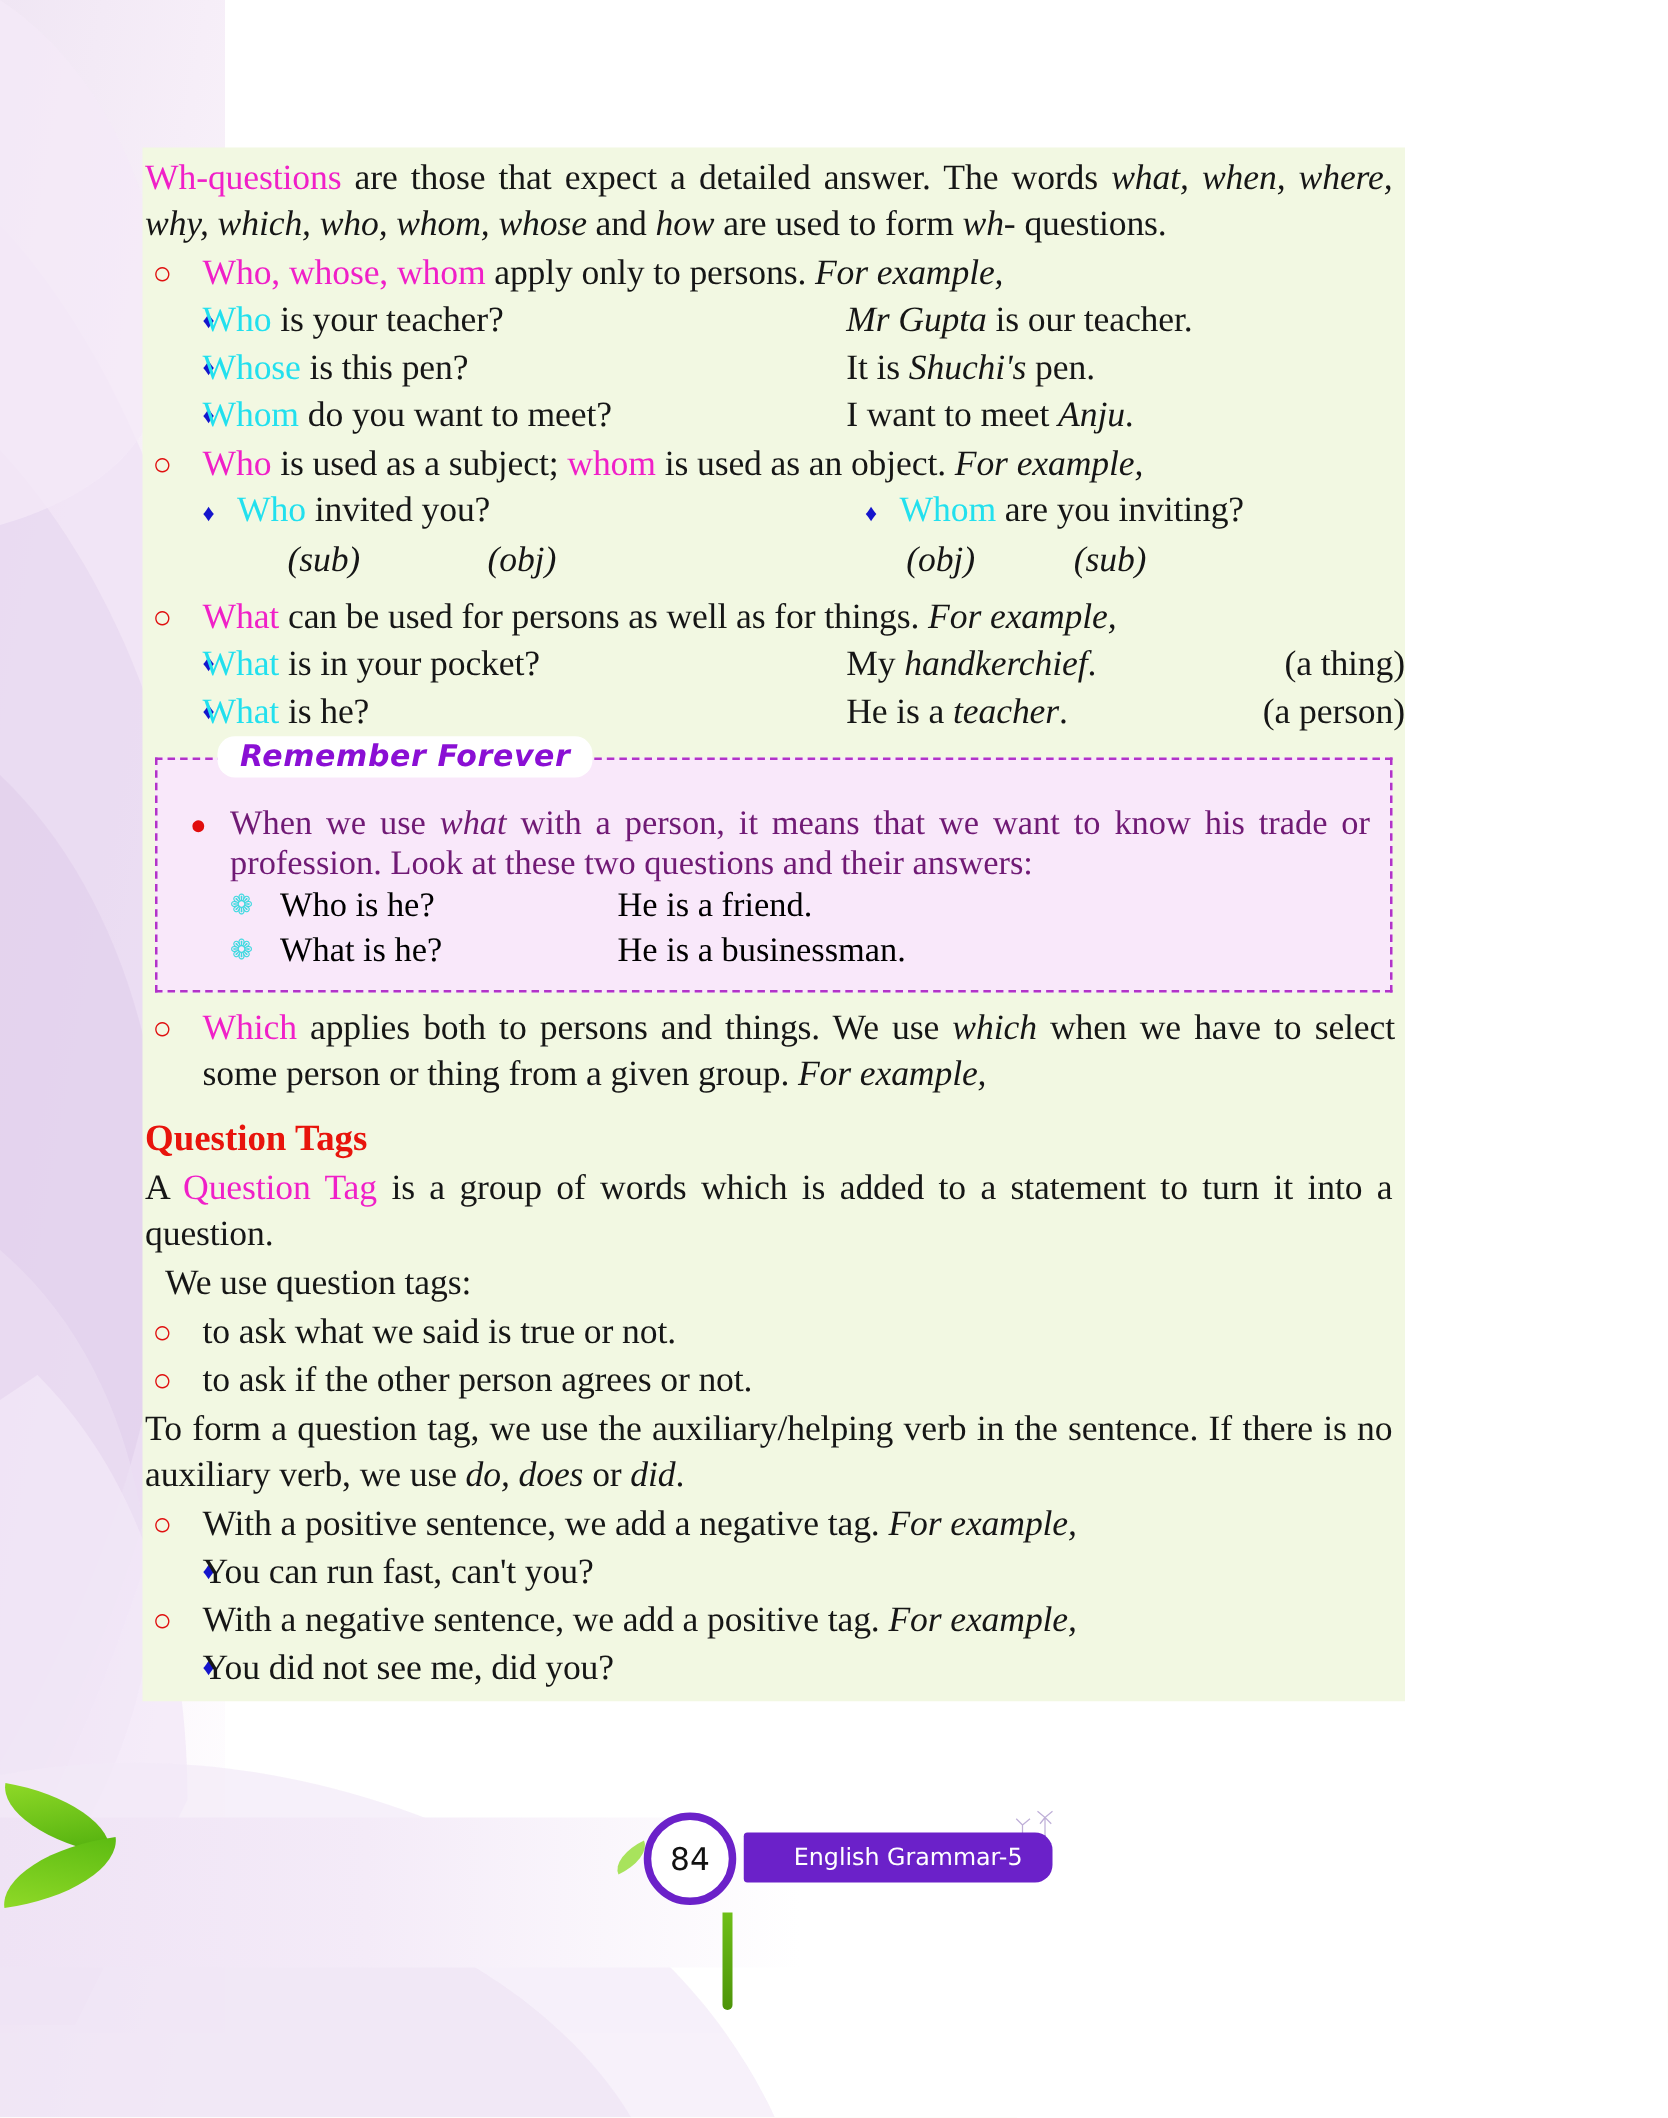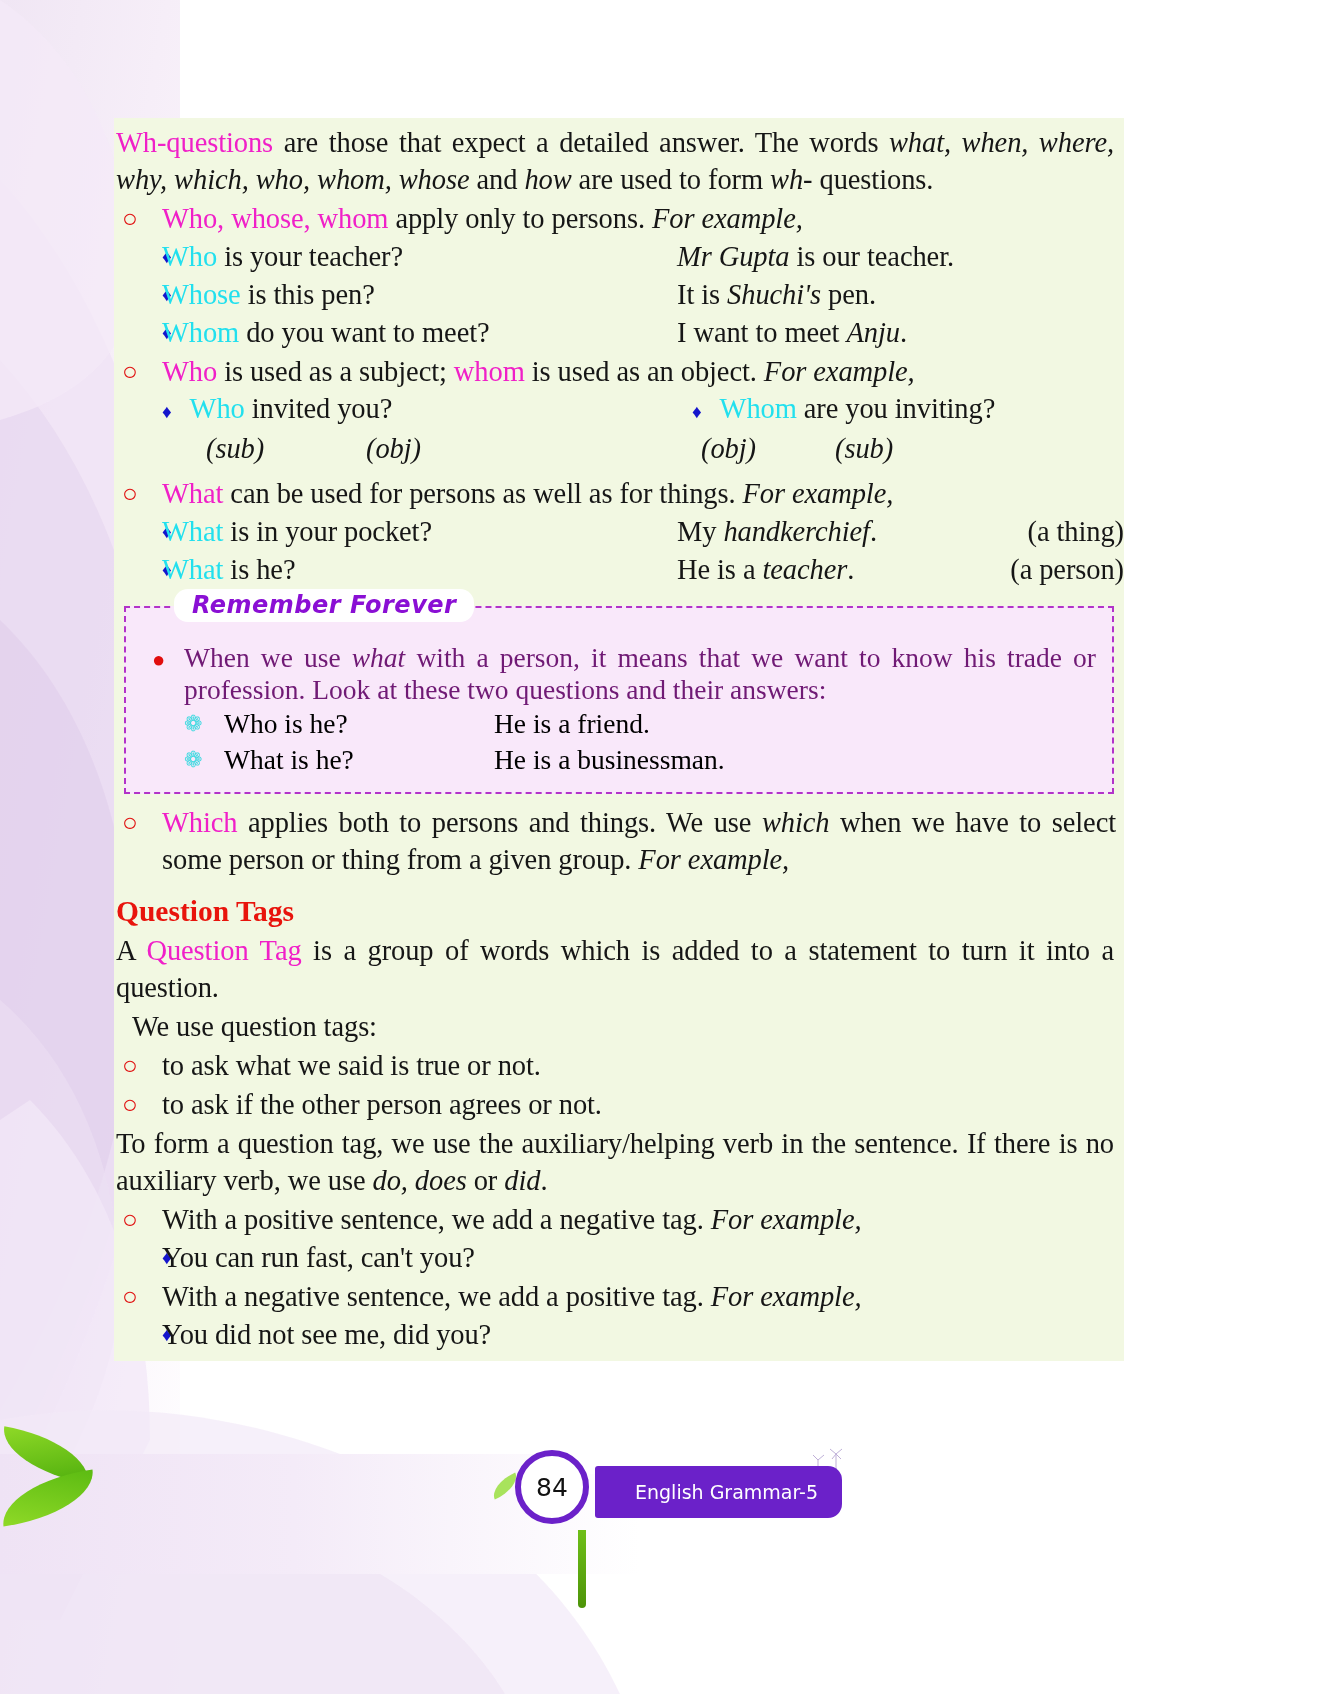--- a/index.html
+++ b/index.html
@@ -104,21 +104,21 @@
   }
   .l2 > .l2body { flex: 1 1 auto; min-width: 0; }
 
   
   .qa { display: flex; width: 100%; }
   .qa .q  { flex: 0 0 515px; }
   .qa .a  { flex: 1 1 auto; }
   .qa .tagcol { flex: 0 0 148px; text-align: right; }
 
   
-  .subobj { display: flex; padding-left: 92px; }
+  .subobj { display: flex; padding-left: 116px; }
   .subobj .c1 { flex: 0 0 160px; }
   .subobj .c2 { flex: 0 0 335px; }
   .subobj .c3 { flex: 0 0 134px; }
   .subobj .c4 { flex: 0 0 auto; }
 
   
   .twocol { display: flex; }
   .twocol .colA { flex: 0 0 530px; }
   .twocol .colB { flex: 1 1 auto; }
 
@@ -213,21 +213,21 @@
     font-family: "DejaVu Sans", sans-serif;
     font-weight: normal;
     font-size: 25px;
     color: #111111;
     z-index: 4;
   }
   #book-banner {
     position: absolute;
     left: 595px;
     top: 32px;
-    height: 52px;
+    height: 40px;
     background: #6b21c9;
     color: #ffffff;
     font-family: "DejaVu Sans", sans-serif;
     font-size: 19px;
     display: flex;
     align-items: center;
     padding: 0 24px 0 40px;
     border-radius: 3px 14px 14px 3px;
     z-index: 3;
     white-space: nowrap;

